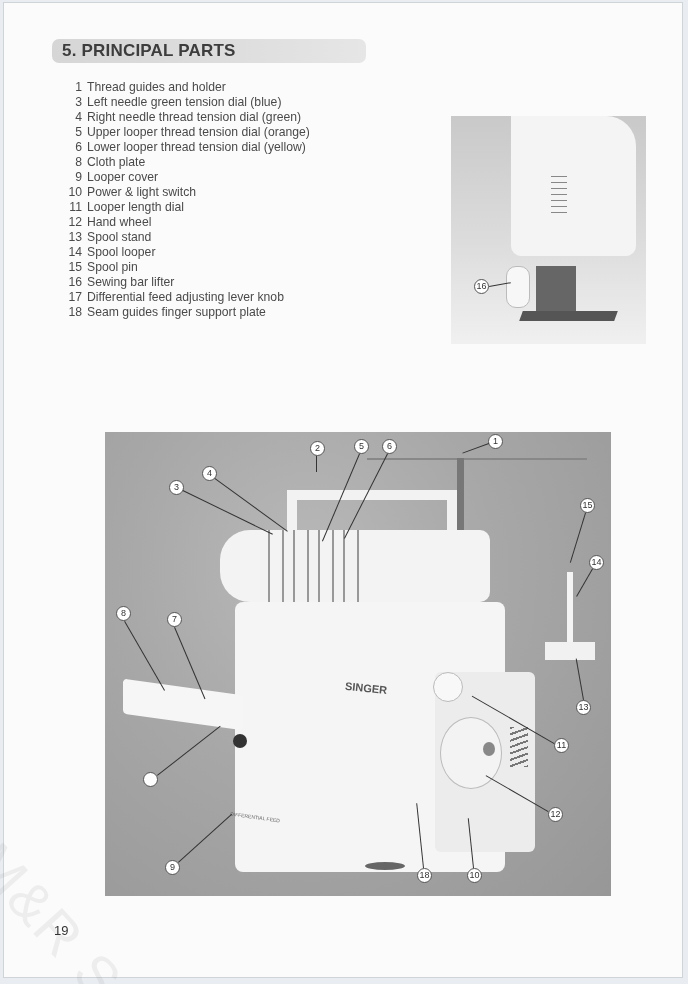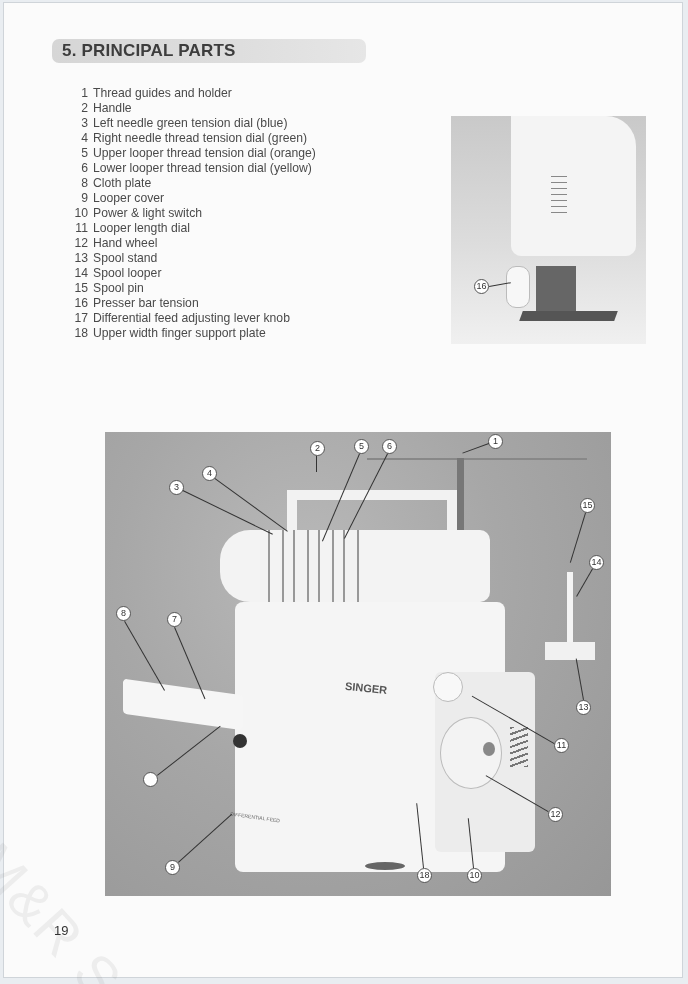--- a/index.html
+++ b/index.html
@@ -13,21 +13,21 @@
   }
   .title-bar {
     position:absolute; left:52px; top:39px; width:314px; height:24px;
     background:linear-gradient(90deg,#d6d6d6 0%,#dedede 60%,#e6e6e6 100%);
     border-radius:7px;
   }
   .title {
     position:absolute; left:62px; top:41px; font-size:17px; font-weight:bold; color:#3d3d3d;
     letter-spacing:0.2px;
   }
-  .parts-list { position:absolute; left:58px; top:76px; margin:10px; padding:0; list-style:none; }
+  .parts-list { position:absolute; left:58px; top:76px; margin:4px; padding:0; list-style:none; }
   .parts-list li { height:15px; font-size:12.2px; color:#4a4a4a; white-space:nowrap; line-height:15px; }
   .parts-list .num { display:inline-block; width:20px; text-align:right; margin-right:5px; }
 
   .photo {
     position:absolute; overflow:hidden;
     background:radial-gradient(ellipse at 40% 30%,#b9b9b9 0%,#a7a7a7 45%,#979797 100%);
   }
   .inset { left:451px; top:116px; width:195px; height:228px; background:linear-gradient(180deg,#c9c9c9 0%,#dcdcdc 55%,#f0f0f0 100%); }
   .main { left:105px; top:432px; width:506px; height:464px; }
 
@@ -47,36 +47,35 @@
 </head>
 <body>
 
 <div class="page"></div>
 
 <div class="title-bar"></div>
 <div class="title">5. PRINCIPAL PARTS</div>
 
 <ul class="parts-list">
   <li><span class="num">1</span><span>Thread guides and holder</span></li>
-  <li><span class="num">2</span><span>Handle</span></li>
   <li><span class="num">3</span><span>Left needle green tension dial (blue)</span></li>
   <li><span class="num">4</span><span>Right needle thread tension dial (green)</span></li>
   <li><span class="num">5</span><span>Upper looper thread tension dial (orange)</span></li>
   <li><span class="num">6</span><span>Lower looper thread tension dial (yellow)</span></li>
   <li><span class="num">8</span><span>Cloth plate</span></li>
   <li><span class="num">9</span><span>Looper cover</span></li>
   <li><span class="num">10</span><span>Power &amp; light switch</span></li>
   <li><span class="num">11</span><span>Looper length dial</span></li>
   <li><span class="num">12</span><span>Hand wheel</span></li>
   <li><span class="num">13</span><span>Spool stand</span></li>
   <li><span class="num">14</span><span>Spool looper</span></li>
   <li><span class="num">15</span><span>Spool pin</span></li>
-  <li><span class="num">16</span><span>Presser bar tension</span></li>
+  <li><span class="num">16</span><span>Sewing bar lifter</span></li>
   <li><span class="num">17</span><span>Differential feed adjusting lever knob</span></li>
-  <li><span class="num">18</span><span>Upper width finger support plate</span></li>
+  <li><span class="num">18</span><span>Seam guides finger support plate</span></li>
 </ul>
 
 <div class="photo inset">
   <div class="shape" style="left:60px;top:0;width:125px;height:140px;background:#f4f4f4;border-radius:0 30px 10px 10px;"></div>
   <div class="shape" style="left:100px;top:60px;width:16px;height:40px;background:repeating-linear-gradient(180deg,#888 0 1px,transparent 1px 6px);"></div>
   <div class="shape" style="left:55px;top:150px;width:22px;height:40px;background:#f7f7f7;border-radius:10px;border:1px solid #bbb;"></div>
   <div class="shape" style="left:85px;top:150px;width:40px;height:50px;background:#666;"></div>
   <div class="shape" style="left:70px;top:195px;width:95px;height:10px;background:#555;transform:skewX(-20deg);"></div>
   <div class="callout" style="left:23px;top:163px;">16</div>
   <div class="leader" style="left:38px;top:170px;width:22px;transform:rotate(-10deg);"></div>

